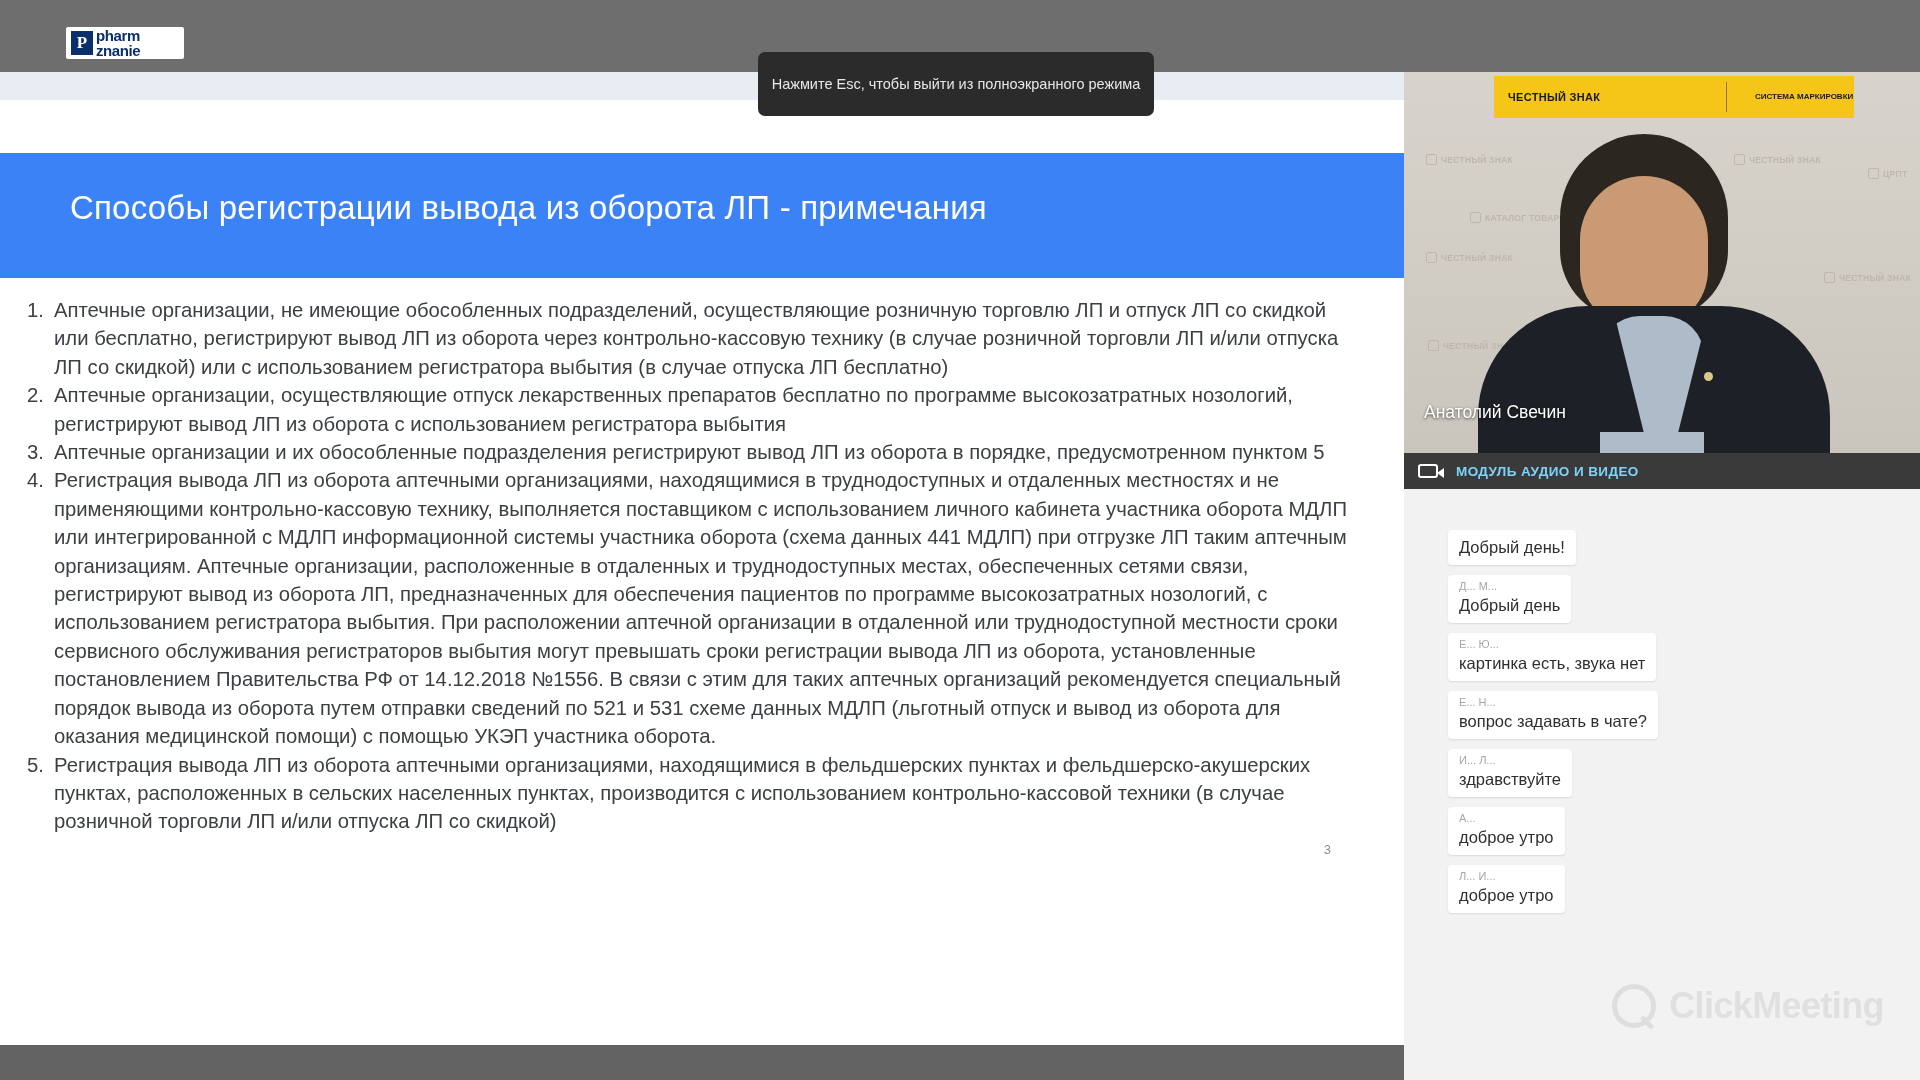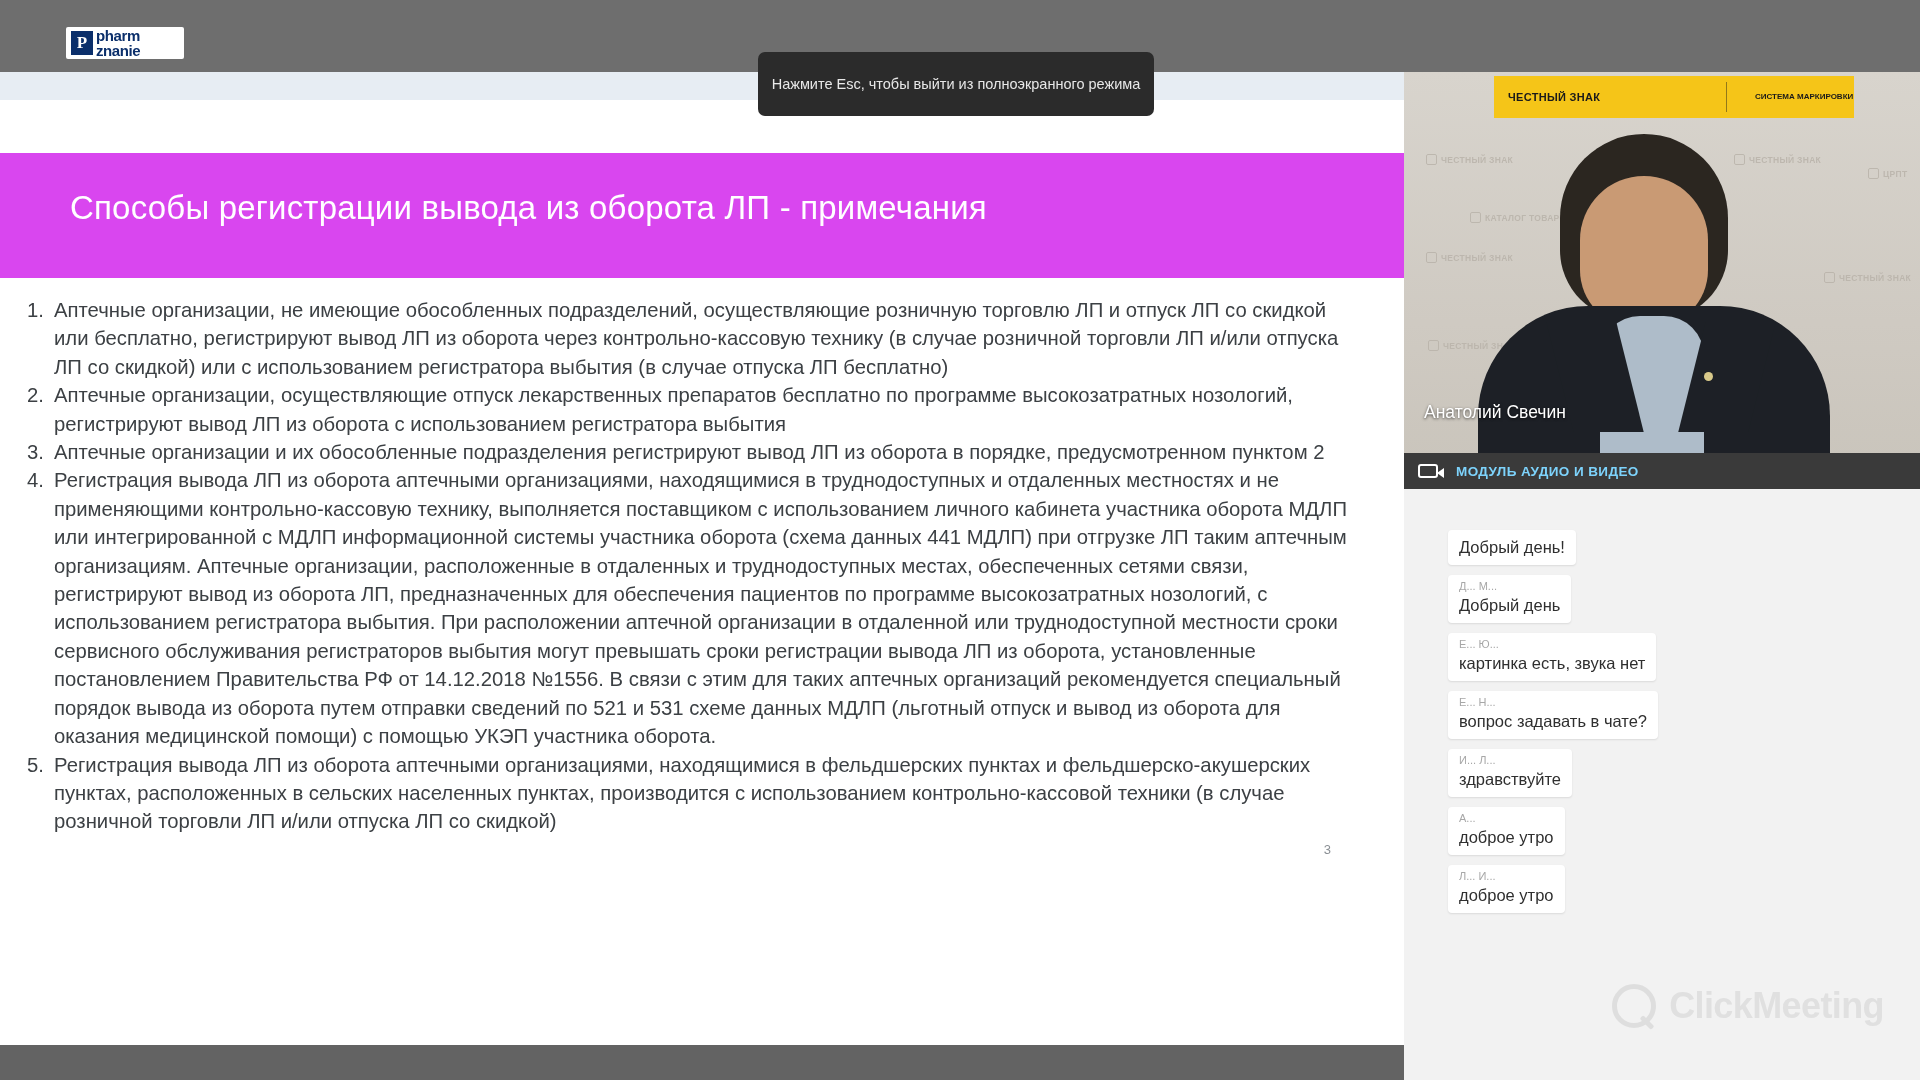--- a/index.html
+++ b/index.html
@@ -83,21 +83,21 @@
   .slide {
     position: absolute;
     left: 0; top: 28px;
     width: 1404px; height: 945px;
     background: #ffffff;
   }
   .slide-header {
     position: absolute;
     left: 0; top: 53px;
     width: 1584px; height: 125px;
-    background: #d946ef;
+    background: #3b82f6;
   }
   .slide-title {
     position: absolute;
     left: 70px; top: 36px;
     color: #ffffff;
     font-size: 33px;
     font-weight: normal;
     letter-spacing: 0.2px;
   }
   .zn-badge {
@@ -457,21 +457,21 @@
           <li>
             <span class="num">1.</span>
             <span>Аптечные организации, не имеющие обособленных подразделений, осуществляющие розничную торговлю ЛП и отпуск ЛП со скидкой или бесплатно, регистрируют вывод ЛП из оборота через контрольно-кассовую технику (в случае розничной торговли ЛП и/или отпуска ЛП со скидкой) или с использованием регистратора выбытия (в случае отпуска ЛП бесплатно)</span>
           </li>
           <li>
             <span class="num">2.</span>
             <span>Аптечные организации, осуществляющие отпуск лекарственных препаратов бесплатно по программе высокозатратных нозологий, регистрируют вывод ЛП из оборота с использованием регистратора выбытия</span>
           </li>
           <li>
             <span class="num">3.</span>
-            <span>Аптечные организации и их обособленные подразделения регистрируют вывод ЛП из оборота в порядке, предусмотренном пунктом 2</span>
+            <span>Аптечные организации и их обособленные подразделения регистрируют вывод ЛП из оборота в порядке, предусмотренном пунктом 5</span>
           </li>
           <li>
             <span class="num">4.</span>
             <span>Регистрация вывода ЛП из оборота аптечными организациями, находящимися в труднодоступных и отдаленных местностях и не применяющими контрольно-кассовую технику, выполняется поставщиком с использованием личного кабинета участника оборота МДЛП или интегрированной с МДЛП информационной системы участника оборота (схема данных 441 МДЛП) при отгрузке ЛП таким аптечным организациям. Аптечные организации, расположенные в отдаленных и труднодоступных местах, обеспеченных сетями связи, регистрируют вывод из оборота ЛП, предназначенных для обеспечения пациентов по программе высокозатратных нозологий, с использованием регистратора выбытия. При расположении аптечной организации в отдаленной или труднодоступной местности сроки сервисного обслуживания регистраторов выбытия могут превышать сроки регистрации вывода ЛП из оборота, установленные постановлением Правительства РФ от 14.12.2018 №1556. В связи с этим для таких аптечных организаций рекомендуется специальный порядок вывода из оборота путем отправки сведений по 521 и 531 схеме данных МДЛП (льготный отпуск и вывод из оборота для оказания медицинской помощи) с помощью УКЭП участника оборота.</span>
           </li>
           <li>
             <span class="num">5.</span>
             <span>Регистрация вывода ЛП из оборота аптечными организациями, находящимися в фельдшерских пунктах и фельдшерско-акушерских пунктах, расположенных в сельских населенных пунктах, производится с использованием контрольно-кассовой техники (в случае розничной торговли ЛП и/или отпуска ЛП со скидкой)</span>
           </li>
         </ol>

